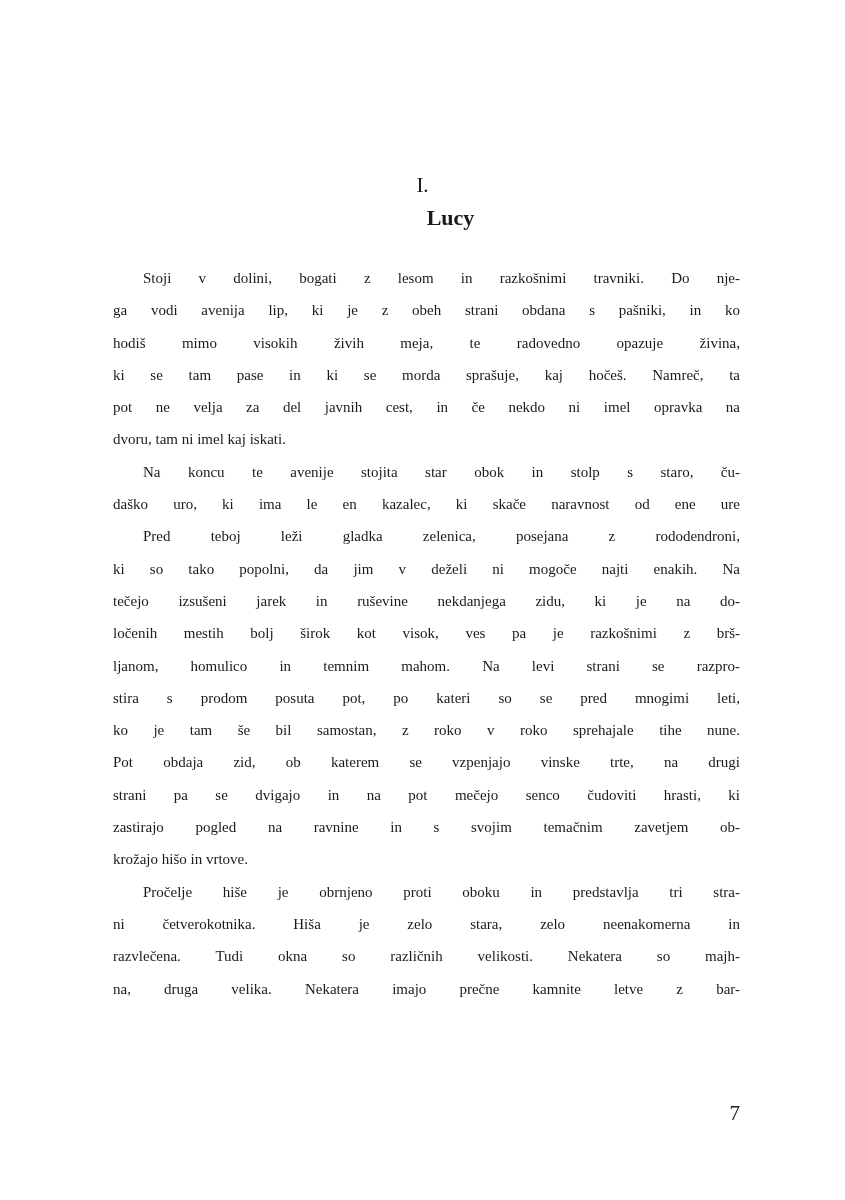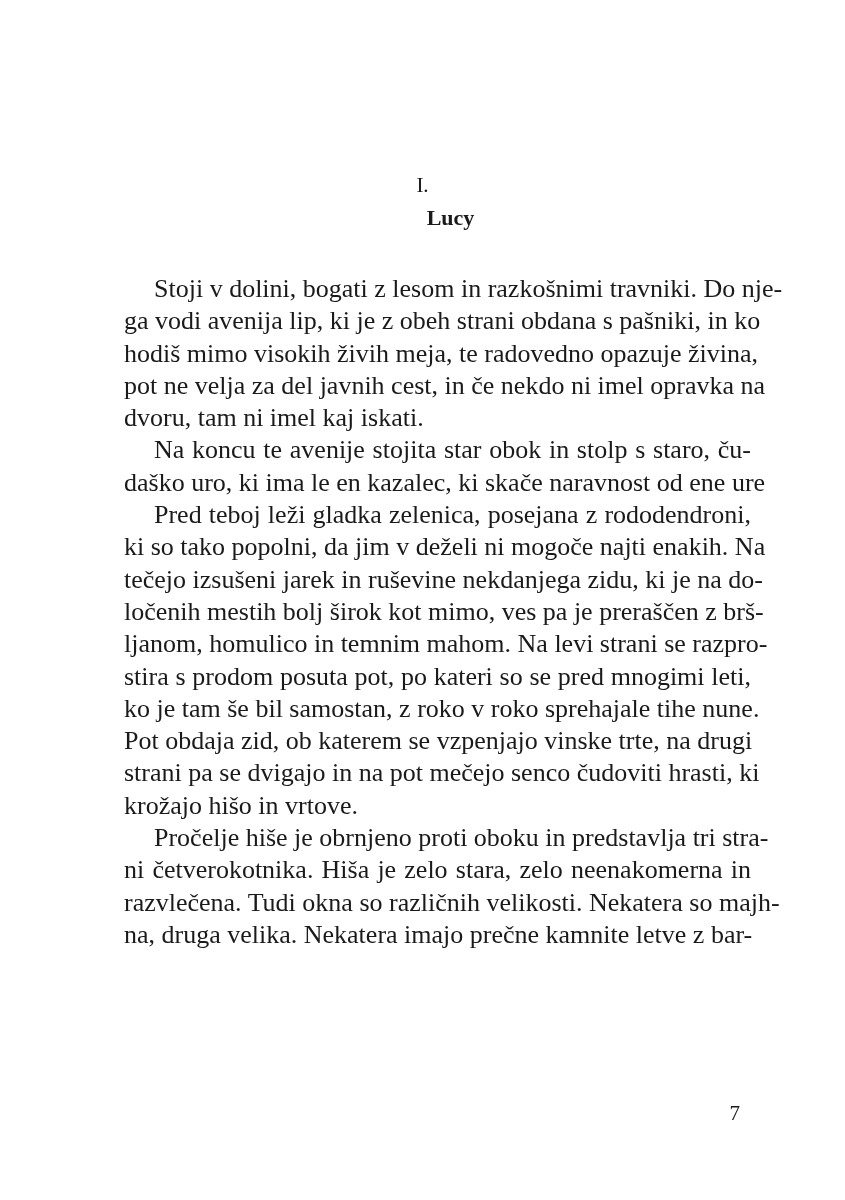--- a/index.html
+++ b/index.html
@@ -37,25 +37,24 @@
       left: 0;
       width: 845px;
       text-align: center;
       font-size: 22px;
       font-weight: bold;
       line-height: 28px;
       padding-left: 28px;
     }
     .body-text {
       position: absolute;
-      top: 273px;
+      top: 262px;
       left: 113px;
       width: 627px;
-      font-size: 26px;
-      margin-left: 11px;
+      font-size: 15px;
     }
     .line {
       height: 32.3px;
       line-height: 32.3px;
       white-space: nowrap;
       text-align: justify;
       text-align-last: justify;
       display: block;
     }
     .line.indent {
@@ -82,39 +81,41 @@
 
   <div class="chapter-number">I.</div>
   <div class="chapter-title">Lucy</div>
 
   <div class="body-text">
 
     <div class="paragraph">
       <span class="line indent">Stoji v dolini, bogati z lesom in razkošnimi travniki. Do nje-</span>
       <span class="line">ga vodi avenija lip, ki je z obeh strani obdana s pašniki, in ko</span>
       <span class="line">hodiš mimo visokih živih meja, te radovedno opazuje živina,</span>
+      <span class="line">ki se tam pase in ki se morda sprašuje, kaj hočeš. Namreč, ta</span>
       <span class="line">pot ne velja za del javnih cest, in če nekdo ni imel opravka na</span>
       <span class="line last">dvoru, tam ni imel kaj iskati.</span>
     </div>
 
     <div class="paragraph">
       <span class="line indent">Na koncu te avenije stojita star obok in stolp s staro, ču-</span>
       <span class="line">daško uro, ki ima le en kazalec, ki skače naravnost od ene ure</span>
     </div>
 
     <div class="paragraph">
       <span class="line indent">Pred teboj leži gladka zelenica, posejana z rododendroni,</span>
       <span class="line">ki so tako popolni, da jim v deželi ni mogoče najti enakih. Na</span>
       <span class="line">tečejo izsušeni jarek in ruševine nekdanjega zidu, ki je na do-</span>
-      <span class="line">ločenih mestih bolj širok kot mimo, ves pa je preraščen z brš-</span>
+      <span class="line">ločenih mestih bolj širok kot visok, ves pa je razkošnimi z brš-</span>
       <span class="line">ljanom, homulico in temnim mahom. Na levi strani se razpro-</span>
       <span class="line">stira s prodom posuta pot, po kateri so se pred mnogimi leti,</span>
       <span class="line">ko je tam še bil samostan, z roko v roko sprehajale tihe nune.</span>
       <span class="line">Pot obdaja zid, ob katerem se vzpenjajo vinske trte, na drugi</span>
       <span class="line">strani pa se dvigajo in na pot mečejo senco čudoviti hrasti, ki</span>
+      <span class="line">zastirajo pogled na ravnine in s svojim temačnim zavetjem ob-</span>
       <span class="line last">krožajo hišo in vrtove.</span>
     </div>
 
     <div class="paragraph">
       <span class="line indent">Pročelje hiše je obrnjeno proti oboku in predstavlja tri stra-</span>
       <span class="line">ni četverokotnika. Hiša je zelo stara, zelo neenakomerna in</span>
       <span class="line">razvlečena. Tudi okna so različnih velikosti. Nekatera so majh-</span>
       <span class="line">na, druga velika. Nekatera imajo prečne kamnite letve z bar-</span>
     </div>
 

